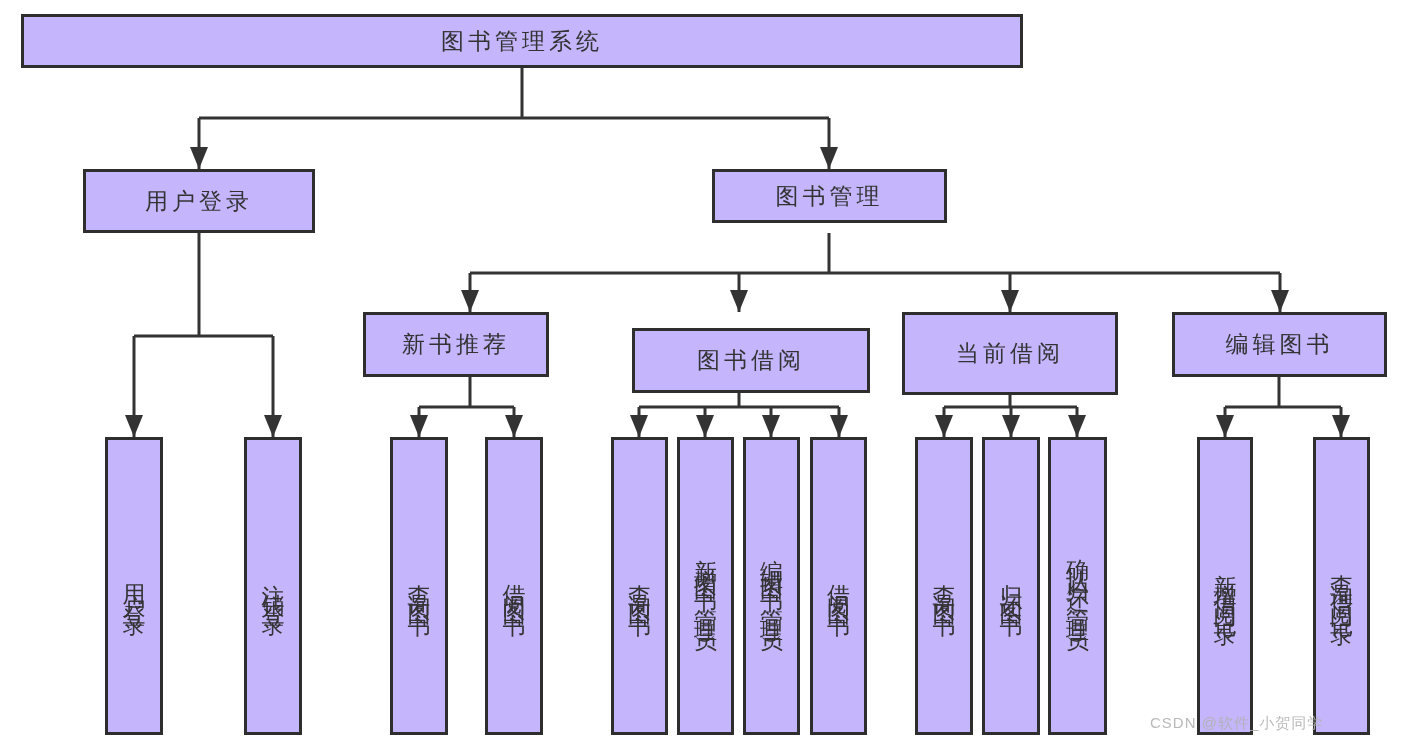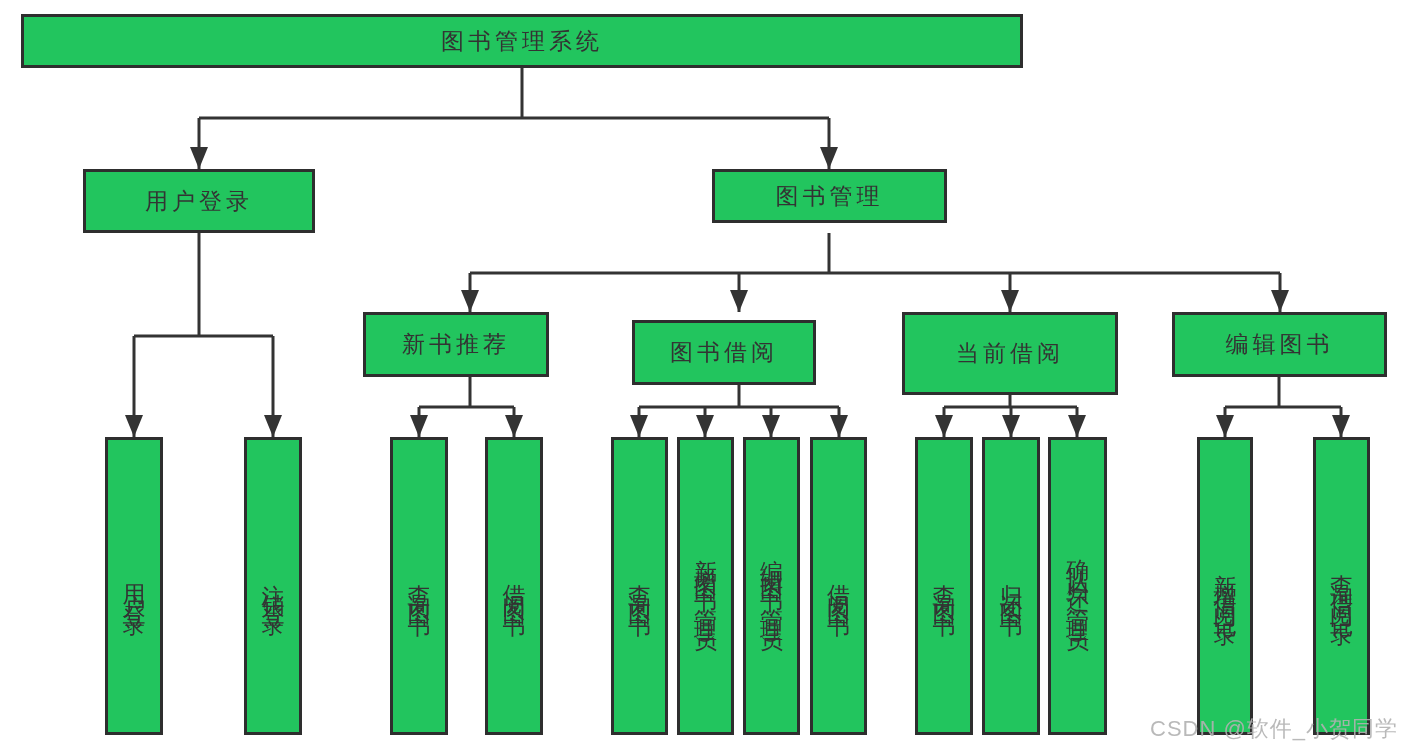--- a/index.html
+++ b/index.html
@@ -23,21 +23,21 @@
     overflow:hidden;
   }
   .connectors{
     position:absolute;
     left:0;top:0;
     width:1405px;height:747px;
     z-index:1;
   }
   .box{
     position:absolute;
-    background:#22c55e;
+    background:#c4b5fd;
     border:3px solid var(--border);
     display:flex;
     align-items:center;
     justify-content:center;
     z-index:2;
     font-size:23px;
     letter-spacing:4px;
     color:var(--text);
     white-space:nowrap;
   }
@@ -47,21 +47,21 @@
     letter-spacing:10px;
     font-size:23px;
     line-height:1;
     white-space:normal;
   }
   .watermark{
     position:absolute;
     left:1150px;
     top:714px;
     z-index:5;
-    font-size:22px;
+    font-size:15px;
     letter-spacing:1px;
     color:var(--wm);
     opacity:.9;
     white-space:nowrap;
   }
 </style>
 </head>
 <body>
 
 <div class="canvas">
@@ -108,21 +108,21 @@
       <line x1="1341" y1="407" x2="1341" y2="437" marker-end="url(#arw)"></line>
     </g>
   </svg>
 
   <div class="box" style="left:21px;top:14px;width:1002px;height:54px;">图书管理系统</div>
 
   <div class="box" style="left:83px;top:169px;width:232px;height:64px;">用户登录</div>
   <div class="box" style="left:712px;top:169px;width:235px;height:54px;">图书管理</div>
 
   <div class="box" style="left:363px;top:312px;width:186px;height:65px;">新书推荐</div>
-  <div class="box" style="left:632px;top:320px;width:184px;height:65px;">图书借阅</div>
+  <div class="box" style="left:632px;top:328px;width:238px;height:65px;">图书借阅</div>
   <div class="box" style="left:902px;top:312px;width:216px;height:83px;">当前借阅</div>
   <div class="box" style="left:1172px;top:312px;width:215px;height:65px;">编辑图书</div>
 
   <div class="box vbox" style="left:105px;top:437px;width:58px;height:298px;">用户登录</div>
   <div class="box vbox" style="left:244px;top:437px;width:58px;height:298px;">注销登录</div>
 
   <div class="box vbox" style="left:390px;top:437px;width:58px;height:298px;">查询图书</div>
   <div class="box vbox" style="left:485px;top:437px;width:58px;height:298px;">借阅图书</div>
 
   <div class="box vbox" style="left:611px;top:437px;width:57px;height:298px;">查询图书</div>

